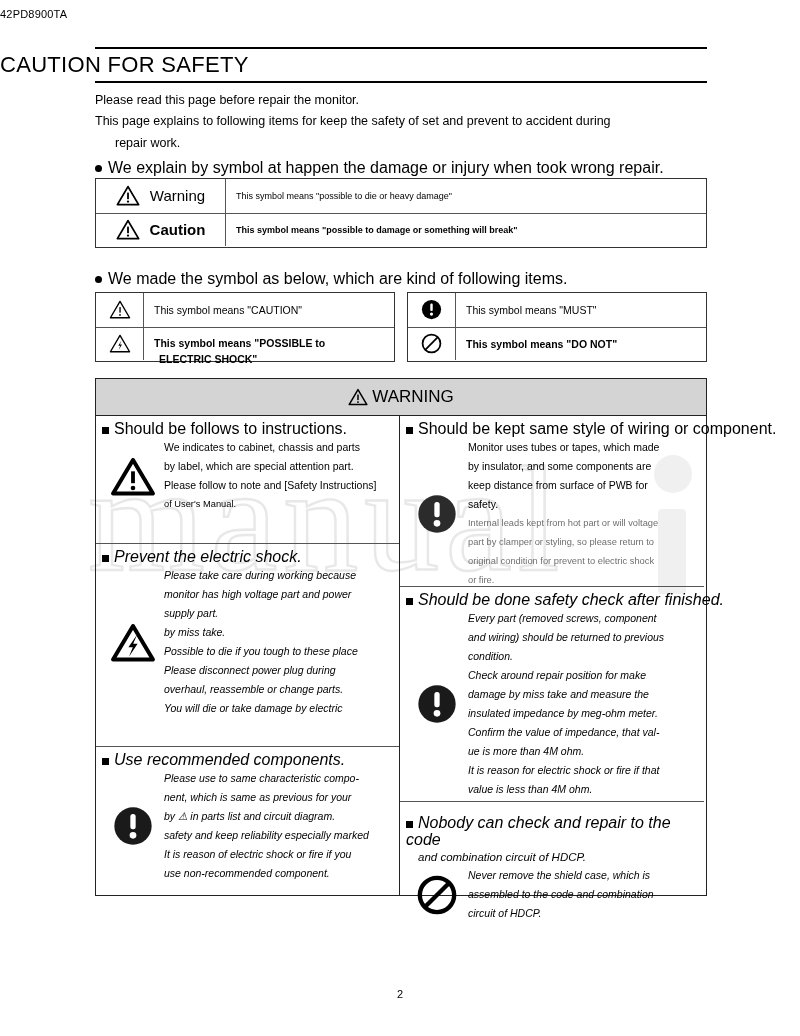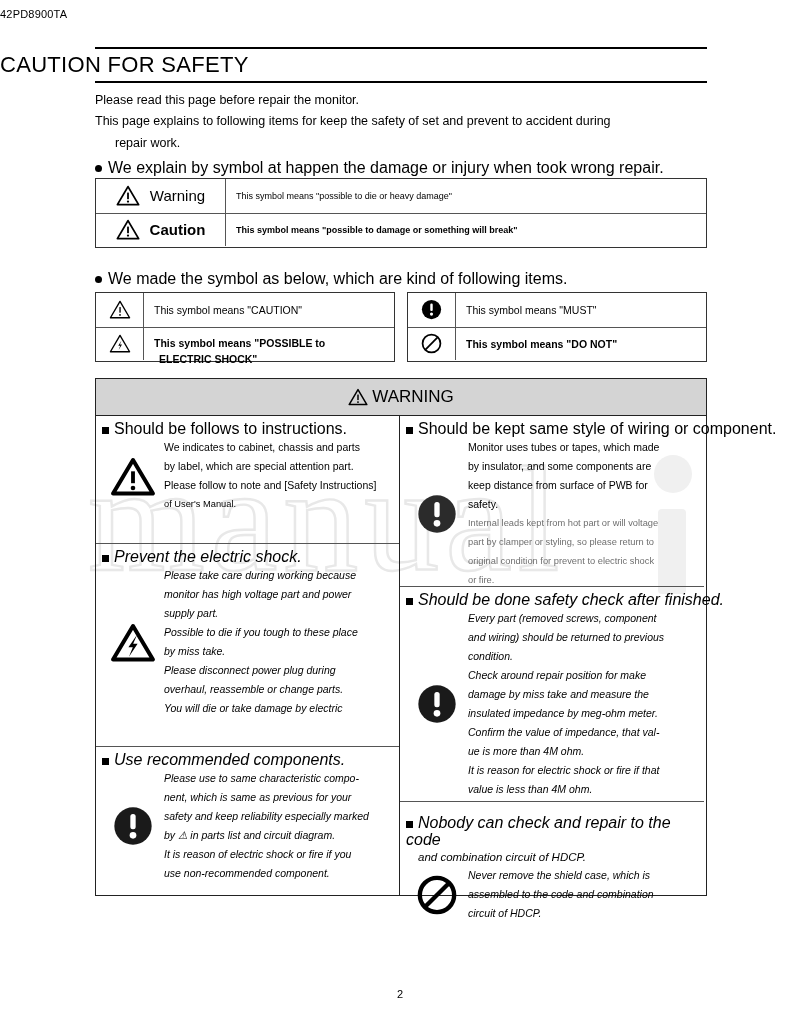--- a/index.html
+++ b/index.html
@@ -386,22 +386,22 @@
             <div class="sec-icon">
               <svg class="ic" width="46" height="41" viewBox="0 0 24 21">
                 <path d="M12 1.9 L22.4 19.4 L1.6 19.4 Z" fill="none" stroke="#000" stroke-width="2.1" stroke-linejoin="round"></path>
                 <path d="M14.1 6.4 L9.6 13.0 L11.9 13.0 L9.9 17.9 L14.4 11.2 L12.1 11.2 Z" fill="#000"></path>
               </svg>
             </div>
             <div class="sec-lines">
               <div class="ln">Please take care during working because</div>
               <div class="ln">monitor has high voltage part and power</div>
               <div class="ln">supply part.</div>
+              <div class="ln">by miss take.</div>
               <div class="ln">Possible to die if you tough to these place</div>
-              <div class="ln">by miss take.</div>
               <div class="ln">Please disconnect power plug during</div>
               <div class="ln">overhaul, reassemble or change parts.</div>
               <div class="ln">You will die or take damage by electric</div>
             </div>
           </div>
         </div>
 
         <div class="warn-sec" style="flex:1 1 auto">
           <div class="sec-head">
             <span class="sq"></span><span>Use recommended components.</span>
@@ -410,22 +410,22 @@
             <div class="sec-icon">
               <svg class="ic" width="40" height="40" viewBox="0 0 24 24">
                 <circle cx="12" cy="12" r="11.2" fill="#1a1a1a"></circle>
                 <rect x="10.4" y="4.8" width="3.2" height="9.2" rx="1.5" fill="#fff"></rect>
                 <circle cx="12" cy="17.6" r="2" fill="#fff"></circle>
               </svg>
             </div>
             <div class="sec-lines">
               <div class="ln">Please use to same characteristic compo-</div>
               <div class="ln">nent, which is same as previous for your</div>
+              <div class="ln">by ⚠ in parts list and circuit diagram.</div>
               <div class="ln">safety and keep reliability especially marked</div>
-              <div class="ln">by ⚠ in parts list and circuit diagram.</div>
               <div class="ln">It is reason of electric shock or fire if you</div>
               <div class="ln">use non-recommended component.</div>
             </div>
           </div>
         </div>
 
       </div>
 
       <div class="warn-col right">
 

